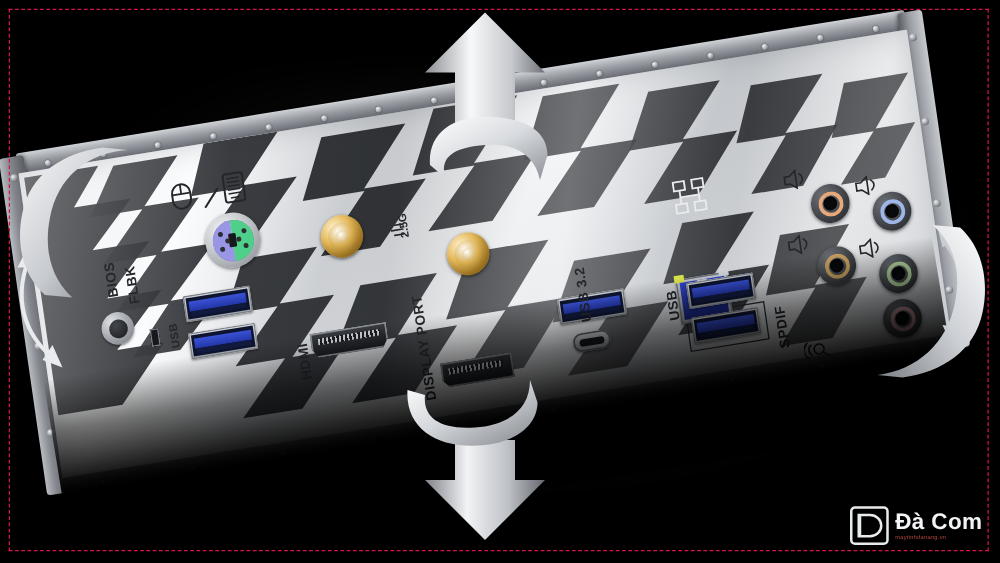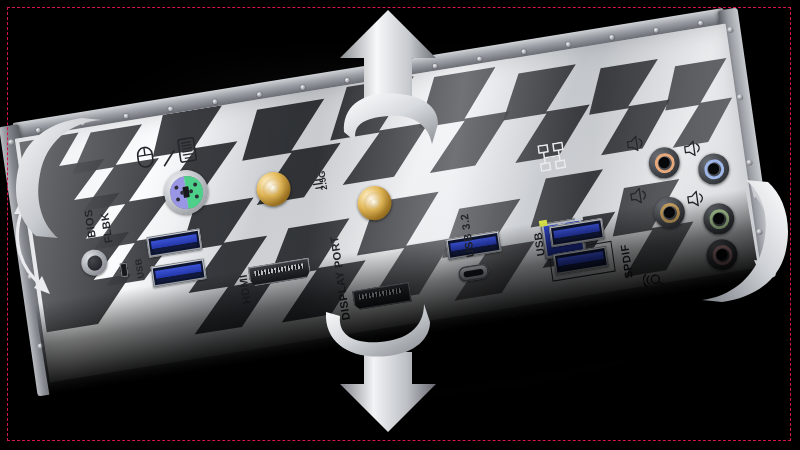--- a/index.html
+++ b/index.html
@@ -584,16 +584,25 @@
         </div>
       </div>
 
     </div>
   </div>
 
   <div style="position:absolute;left:30px;top:246px;width:720px;height:150px;z-index:25;
               background:linear-gradient(180deg,rgba(0,0,0,0) 0%,rgba(0,0,0,.55) 28%,#000 62%);
               transform:rotate(-9.2deg);transform-origin:50% 0;pointer-events:none;"></div>
 
+  <div class="wm">
+    <span class="mark">
+        <span class="d"></span>
+      </span>
+    <span class="txt">
+      <span class="t1">Đà Com</span>
+      <span class="t2">maytinhdanang.vn</span>
+    </span>
+  </div>
 
   <div class="frame"></div>
 
 </div>
 
 </body></html>

